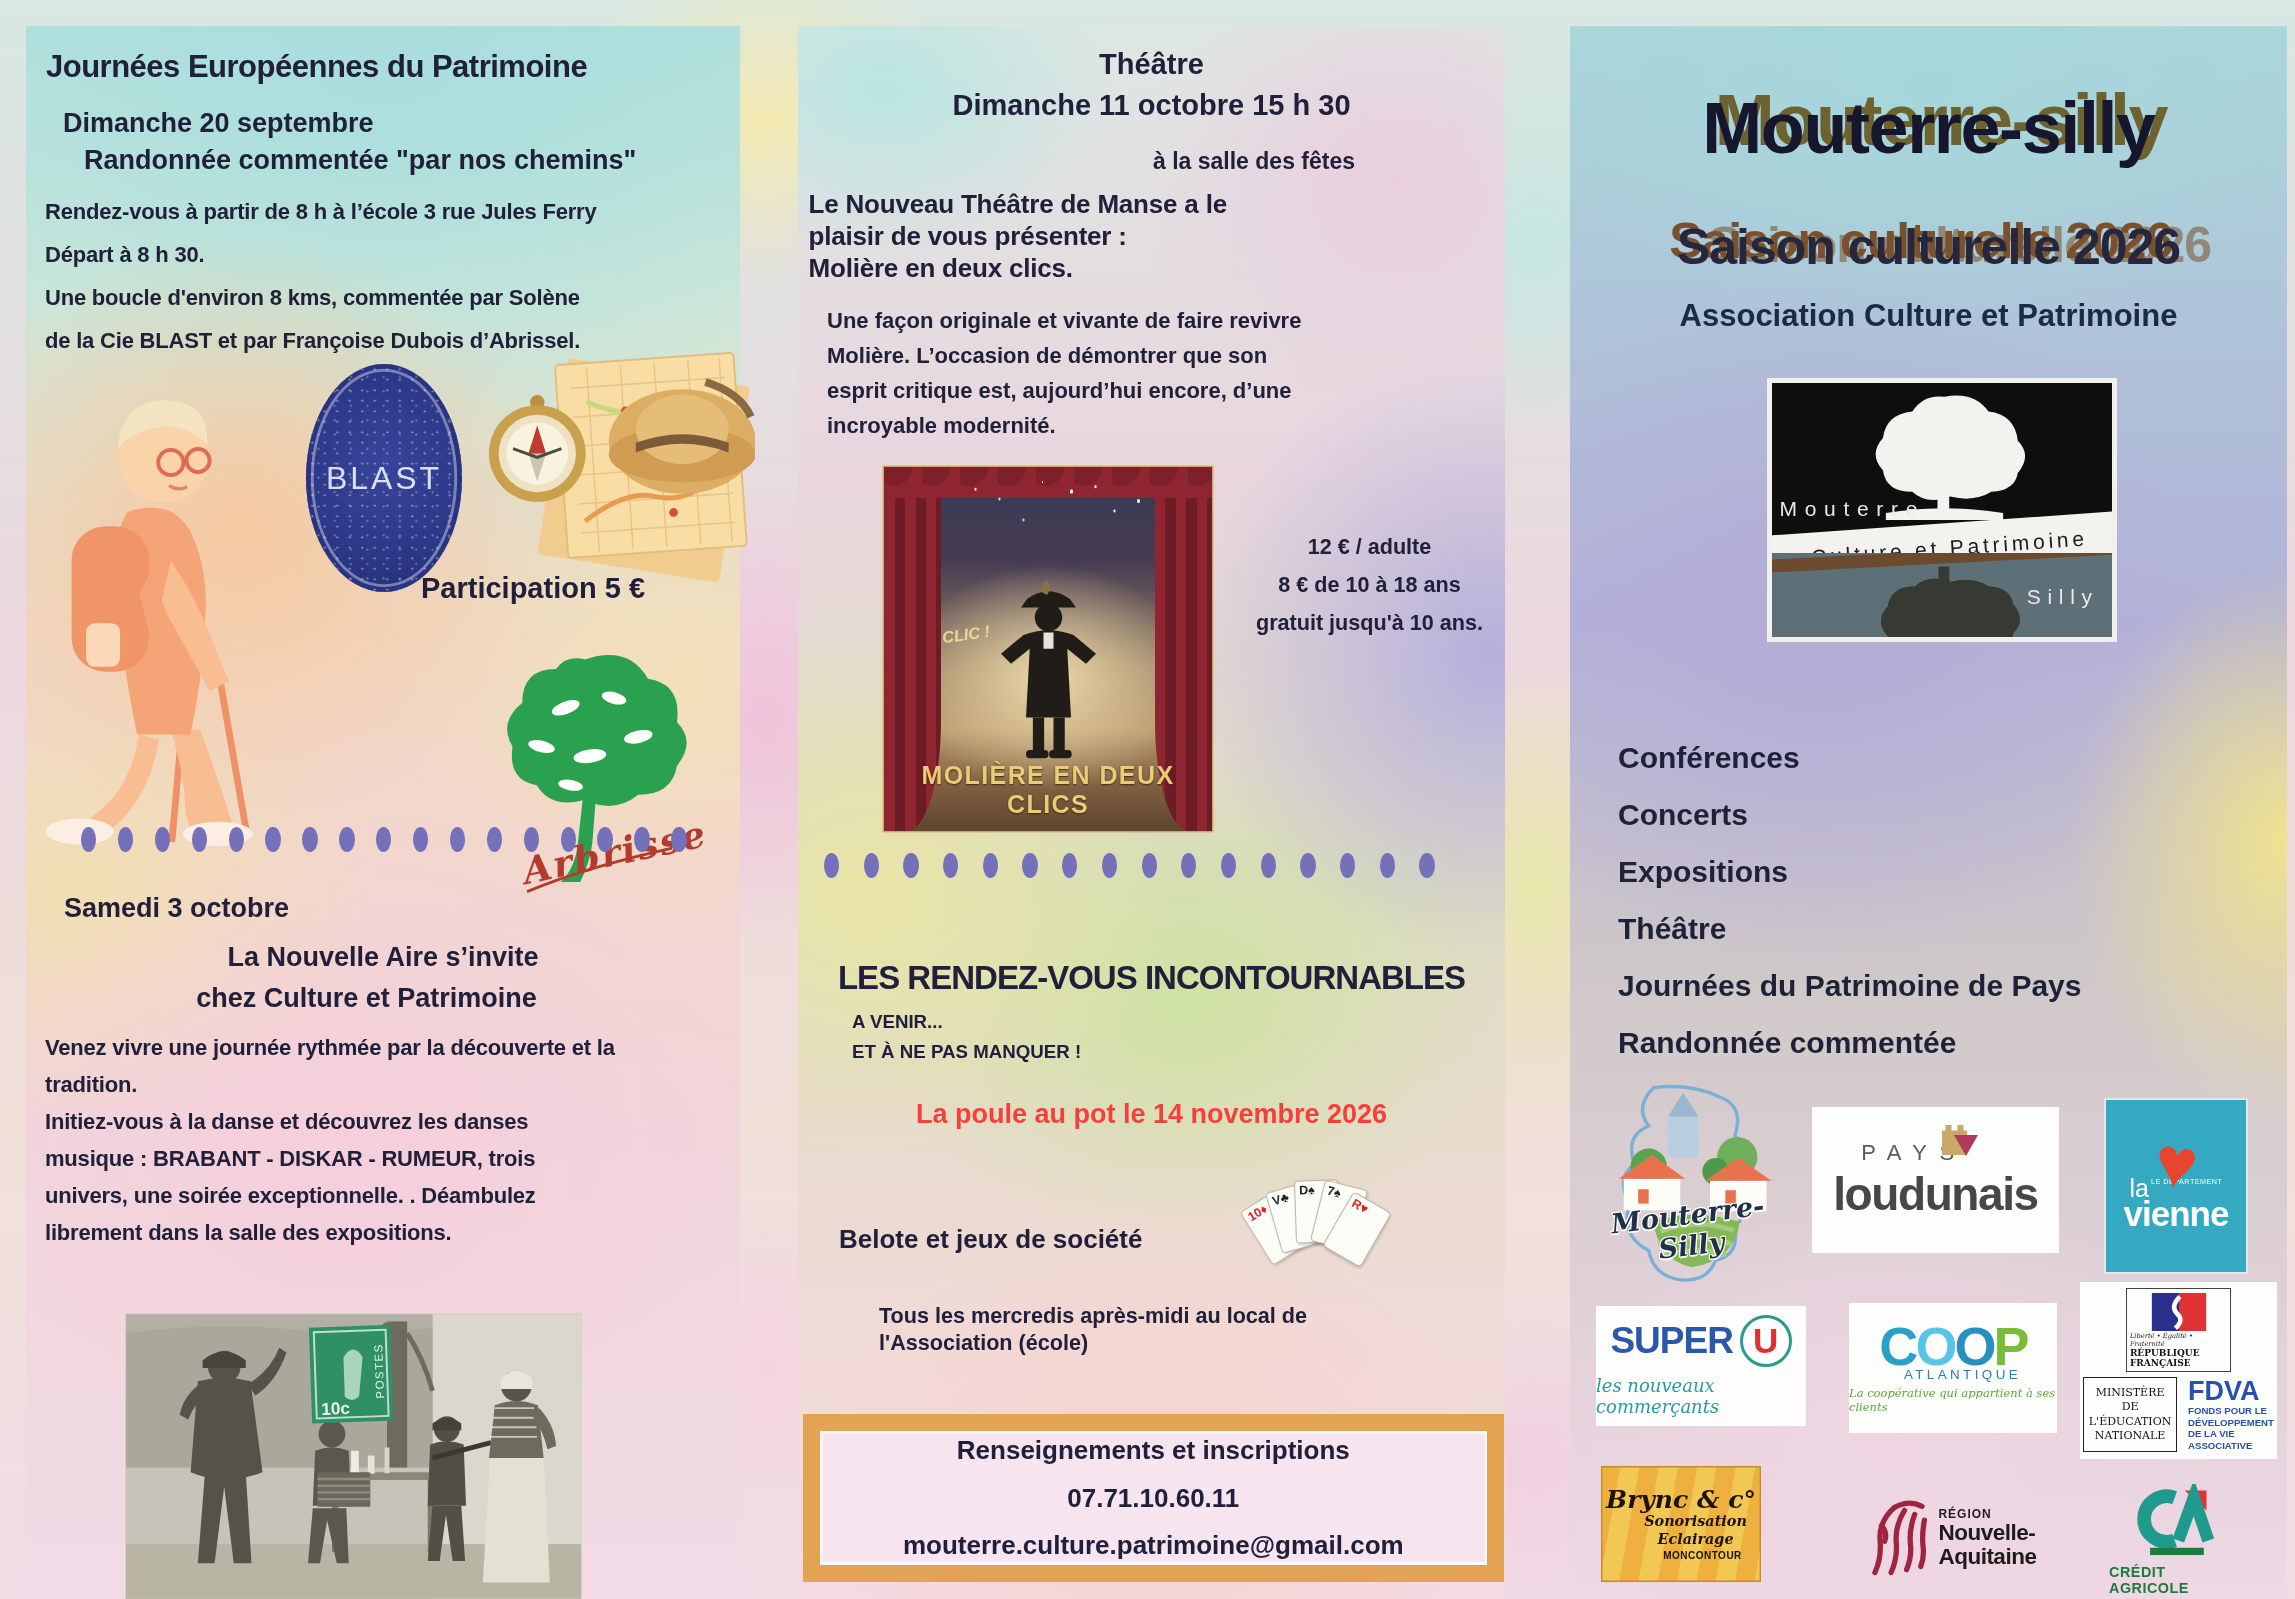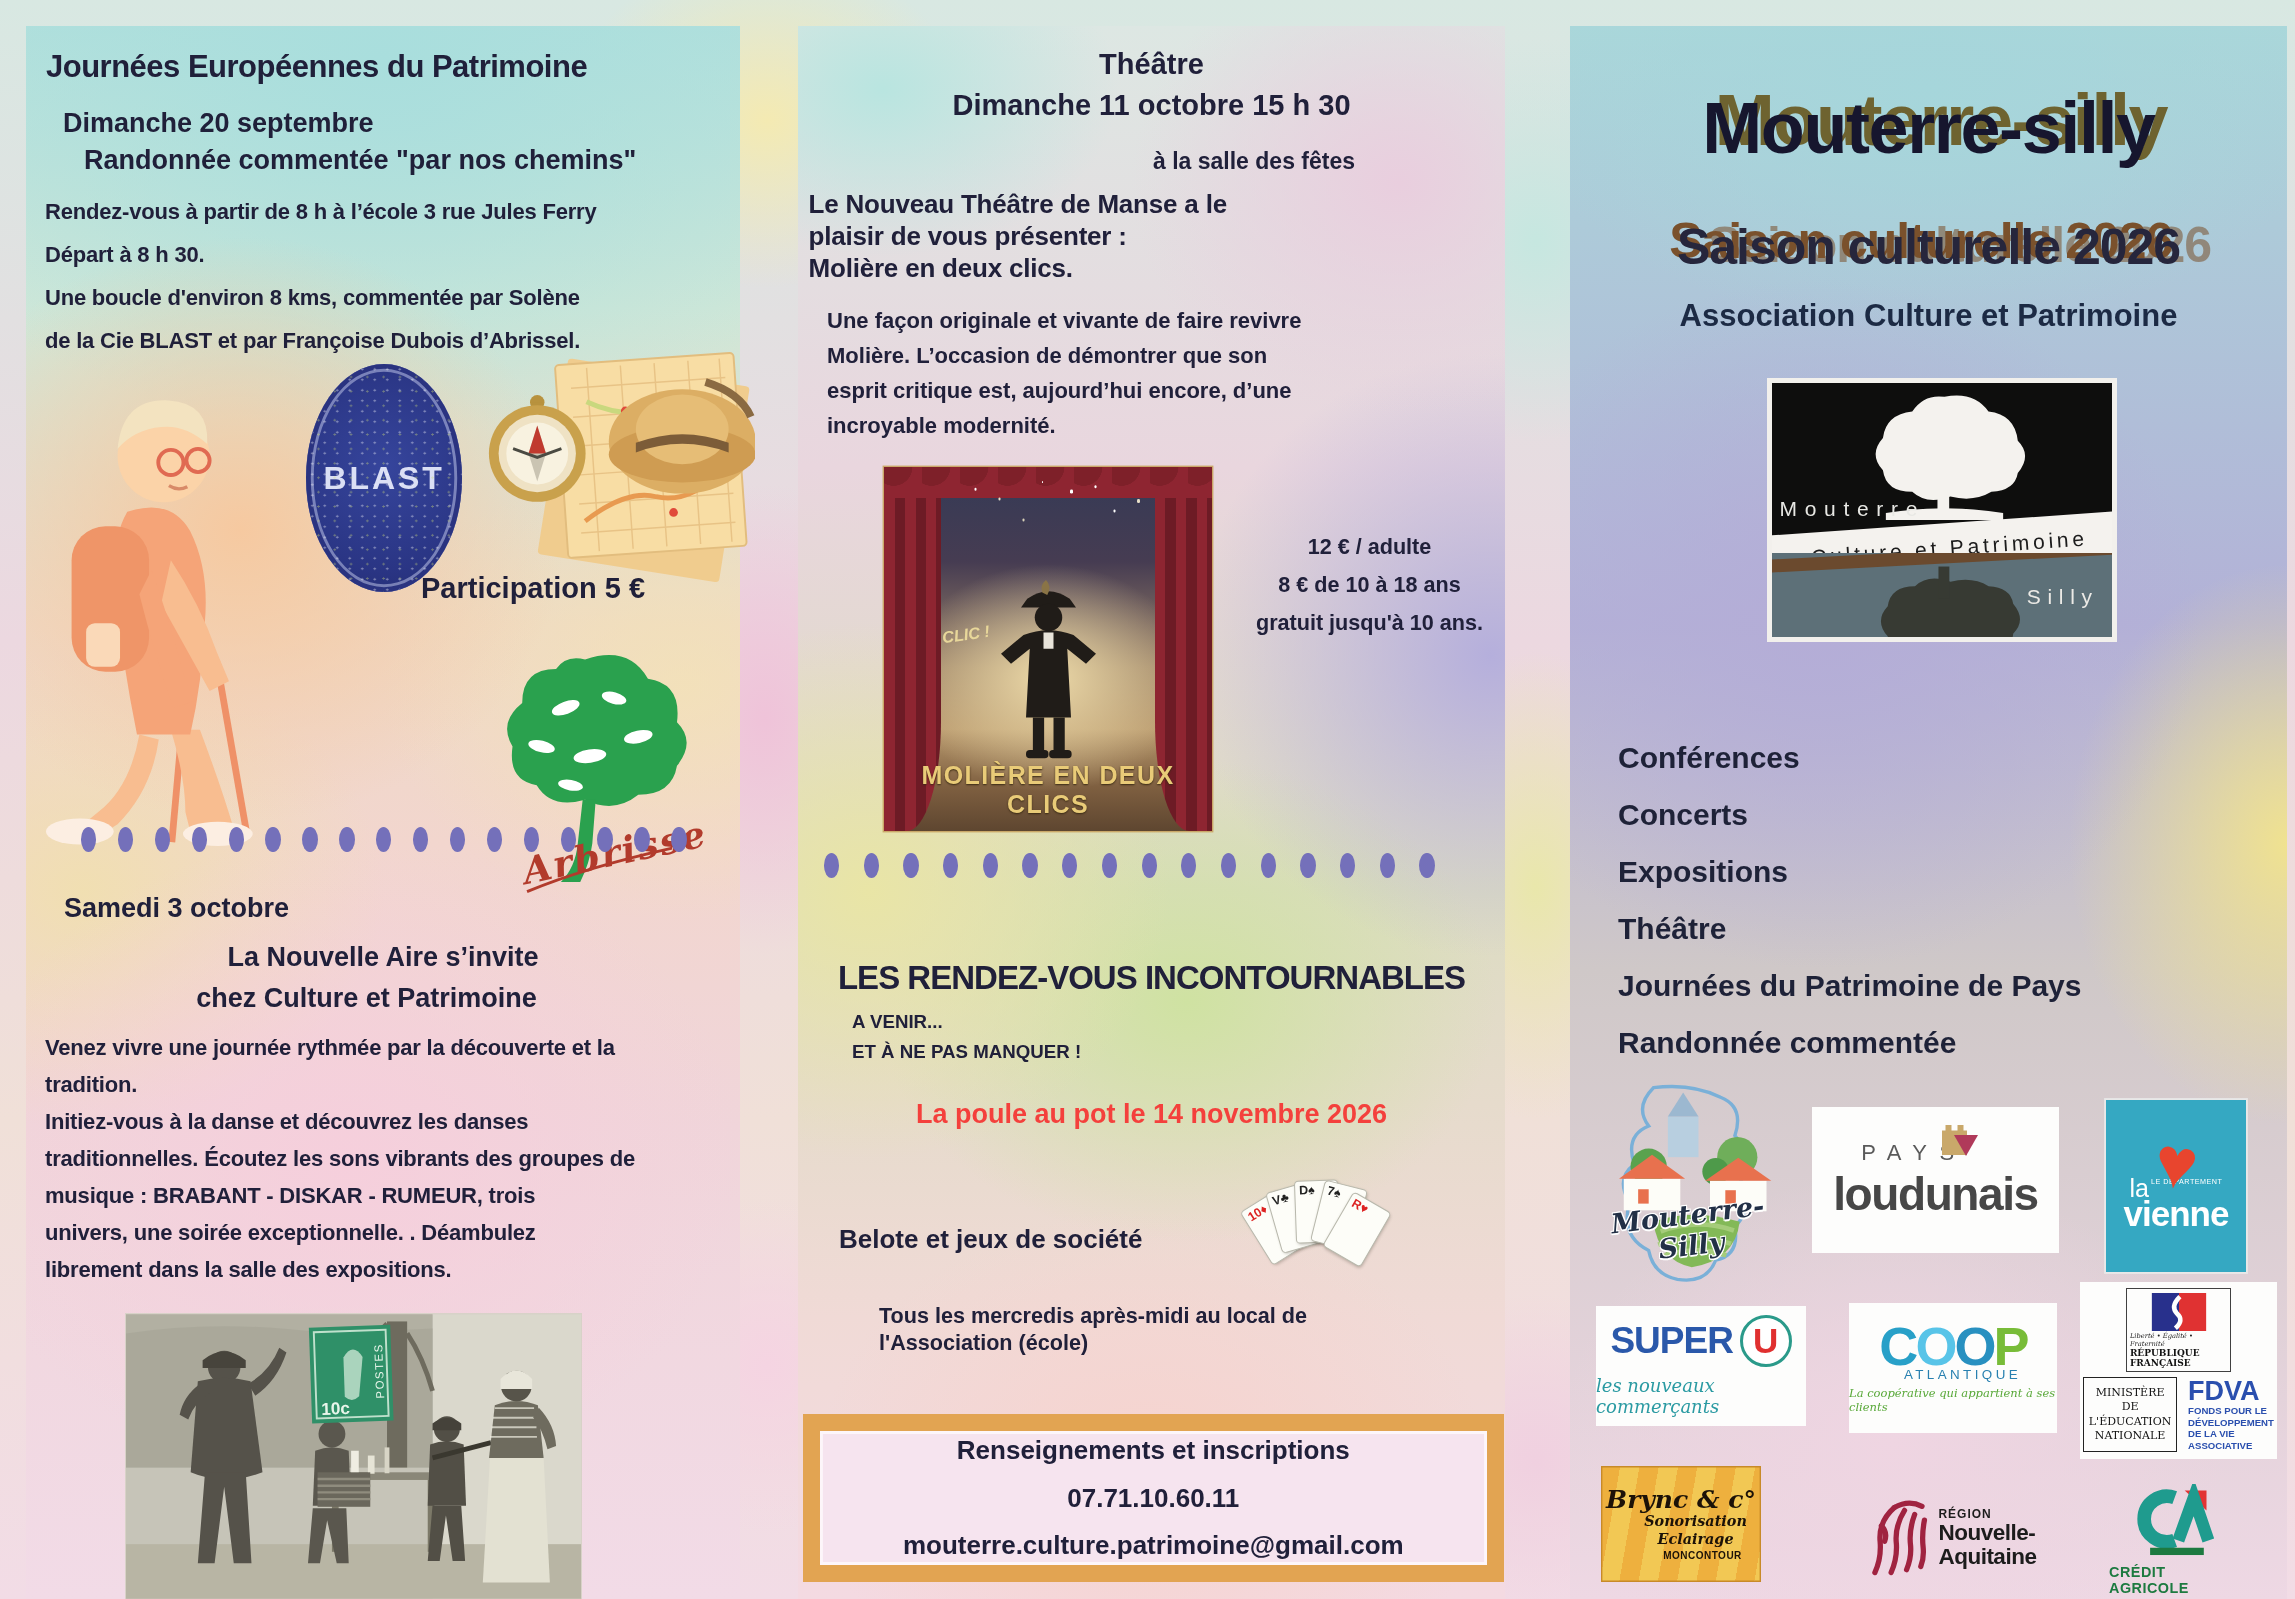--- a/index.html
+++ b/index.html
@@ -53,21 +53,21 @@
   .lp-para1{left:19px;top:164px;width:685px;font-size:22px;font-weight:700;line-height:43px;letter-spacing:-0.2px}
   .lp-hiker{left:-3.8px;top:326px;width:259px;height:494px}
   .lp-badge{left:280px;top:338px;width:156px;height:228px;border-radius:50%;
     background:radial-gradient(circle at 50% 45%, #36459c, #2a3584 70%, #232c72);
     box-shadow:inset 0 0 0 4.8px #2a3380, inset 0 0 0 7.7px rgba(200,206,238,.5);
     display:flex;align-items:center;justify-content:center;overflow:hidden}
   .lp-badge::after{content:"";position:absolute;inset:0;
     background:radial-gradient(rgba(255,255,255,.85) 1px, transparent 1.4px) 0 0/12.5px 10.5px,
                radial-gradient(rgba(209,222,120,.8) 1px, transparent 1.4px) 4.3px 5.8px/16.3px 14.4px;
     opacity:.5;border-radius:50%}
-  .lp-badge span{font-size:32px;font-weight:700;color:#eef1ff;letter-spacing:2.9px;opacity:.9}
+  .lp-badge span{font-size:32px;font-weight:400;color:#eef1ff;letter-spacing:2.9px;opacity:.9}
   .lp-compass{left:453px;top:326px;width:276px;height:261px}
   .lp-part{left:395px;top:546px;font-size:29px;font-weight:800}
   .lp-tree{left:443px;top:614px;width:237px;height:271px}
   .lp-dots{left:55px;top:801px}
   .lp-date2{left:38px;top:867px;font-size:27px;font-weight:800}
   .lp-name2a{left:0;top:916px;width:714px;text-align:center;font-size:27px;font-weight:800}
   .lp-name2b{left:0;top:957px;width:681px;text-align:center;font-size:27px;font-weight:800}
   .lp-para2{left:19px;top:1003px;width:690px;font-size:22px;font-weight:700;line-height:37px;letter-spacing:-0.2px}
   .lp-photo{left:100px;top:1288px;width:455px;height:285px;box-shadow:0 0 0 1px #d8d2c8}
 
@@ -300,21 +300,20 @@
         <span class="dot"></span>
       </div>
 
     <div class="abs lp-date2">Samedi 3 octobre</div>
     <div class="abs lp-name2a">La Nouvelle Aire s’invite</div>
     <div class="abs lp-name2b">chez Culture et Patrimoine</div>
     <div class="abs lp-para2">
       <div class="line">Venez vivre une journée rythmée par la découverte et la</div>
       <div class="line">tradition.</div>
       <div class="line">Initiez-vous à la danse et découvrez les danses</div>
-      <div class="line">traditionnelles. Écoutez les sons vibrants des groupes de</div>
       <div class="line">musique : BRABANT - DISKAR - RUMEUR, trois</div>
       <div class="line">univers, une soirée exceptionnelle. . Déambulez</div>
       <div class="line">librement dans la salle des expositions.</div>
     </div>
 
     <svg class="abs lp-photo" viewBox="0 0 950 594">
       <rect width="950" height="594" fill="#c6c4b8"></rect>
       <rect x="640" y="0" width="310" height="594" fill="#dad8cc"></rect>
       <rect x="0" y="0" width="640" height="320" fill="#b2b0a2"></rect>
       <path d="M0 40 Q200 10 420 40 L640 30 L640 320 L0 320Z" fill="#a8a698" opacity="0.8"></path>

